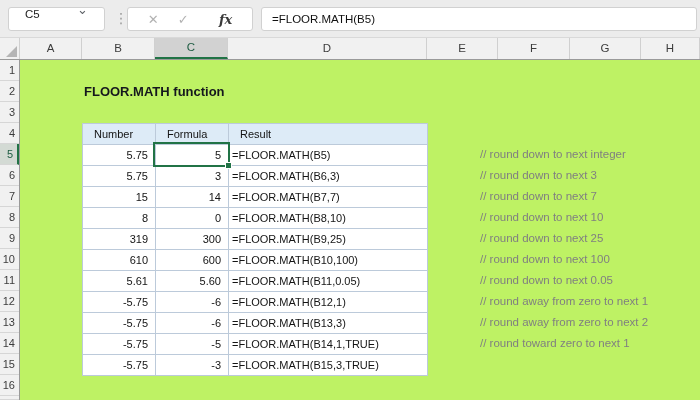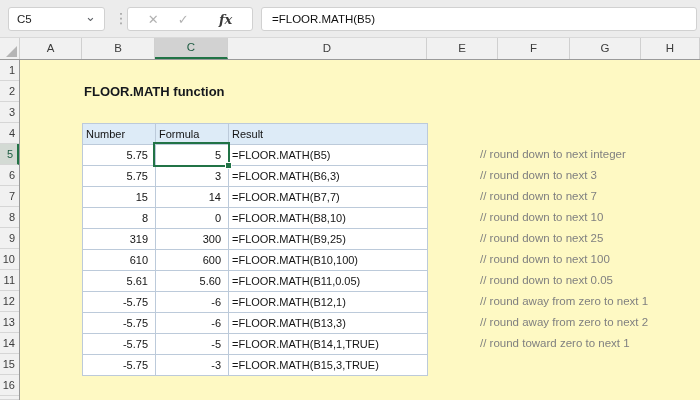--- a/index.html
+++ b/index.html
@@ -10,22 +10,22 @@
     -webkit-font-smoothing:antialiased;
   }
   
   .formula-strip {
     position:absolute; top:0; left:0; right:0; height:38px;
     background:#ececec; border-bottom:1px solid #d9d9d9;
   }
   .name-box {
     position:absolute; left:8px; top:7px; width:97px; height:24px;
     background:#fff; border:1px solid #d1d1d1; border-radius:3px;
-    display:flex; align-items:center; justify-content:space-between;
-    padding:0 8px; font-size:11.5px; color:#222;
+    display:flex; justify-content:space-between;
+    padding:0 16px; font-size:11.5px; color:#222;
   }
   .chev { color:#5f6368; font-size:13px; line-height:8px; transform:translateY(-2px); }
   .grip-dots { position:absolute; left:114px; top:8px; color:#9a9a9a; font-size:14px; line-height:21px; }
   .fx-group {
     position:absolute; left:127px; top:7px; width:126px; height:24px;
     background:#fff; border:1px solid #d1d1d1; border-radius:3px;
     display:flex; align-items:center; justify-content:space-around; padding:0 10px;
   }
   .btn-x, .btn-check { color:#b2b2b2; font-size:13px; }
   .btn-fx { font-family:"DejaVu Serif", serif; font-style:italic; font-weight:600; color:#3a3a3a; font-size:13px;margin-left:11px; }
@@ -47,32 +47,32 @@
   .ch { height:21px; line-height:21px; text-align:center; font-size:11.5px; color:#3c3c3c;
         border-right:1px solid #d0d0d0; flex:none; }
   .ch.sel { background:#d2d2d2; border-bottom:2px solid var(--accent,#217346); line-height:19px; color:#1e5c42; }
   
   .sheet { position:absolute; top:60px; left:0; right:0; bottom:0; background:#fff; }
   #row-headers { position:absolute; left:0; top:0; bottom:0; width:20px;
                  background:#f1f1f1; border-right:1px solid #9a9a9a; }
   .rh { height:21px; border-bottom:1px solid #d6d6d6; background:#f1f1f1;
         font-size:11px; color:#3c3c3c; text-align:right; padding-right:4px; line-height:20px; }
   .rh.sel { background:#d3dad4; border-right:2px solid var(--accent,#217346); color:#1e5c42; }
-  .canvas { position:absolute; left:20px; top:0; right:0; bottom:0; background:#fef9c3; }
+  .canvas { position:absolute; left:20px; top:0; right:0; bottom:0; background:#bef264; }
   .title-cell { position:absolute; left:64px; top:21px; height:21px; line-height:21px;
                 font-weight:bold; font-size:13px; color:#15181d; white-space:nowrap; }
   
   #data-table {
     position:absolute; left:62px; top:63px;
     display:grid; grid-template-columns:73px 73px 199px; grid-auto-rows:21px;
     border-top:1px solid var(--tbl-border,#bccada); border-left:1px solid var(--tbl-border,#bccada);
   }
   .tc { border-right:1px solid var(--tbl-border,#bccada); border-bottom:1px solid var(--tbl-border,#bccada);
         font-size:11px; line-height:20px; color:#141414; background:#fff; overflow:hidden; white-space:nowrap; }
-  .tc.th { background:var(--header-fill,#DDEBF7); padding-left:3px; }
+  .tc.th { background:var(--header-fill,#DDEBF7); padding-left:11px; }
   .tc.num { text-align:right; padding-right:7px; }
   .tc.form { padding-left:3px; }
   
   #comments { position:absolute; left:417px; top:84px;margin-left:43px; }
   .comment { height:21px; line-height:21px; font-size:11.5px; color:var(--comment-gray,#808080); white-space:nowrap; }
   
   .sel-overlay { position:absolute; left:133px; top:82px; width:77px; height:25px;
                  border:2px solid var(--accent,#217346); pointer-events:none; }
   .fill-handle { position:absolute; right:-4px; bottom:-4px; width:7px; height:7px;
                  background:var(--accent,#217346); border:1px solid #fff; }

